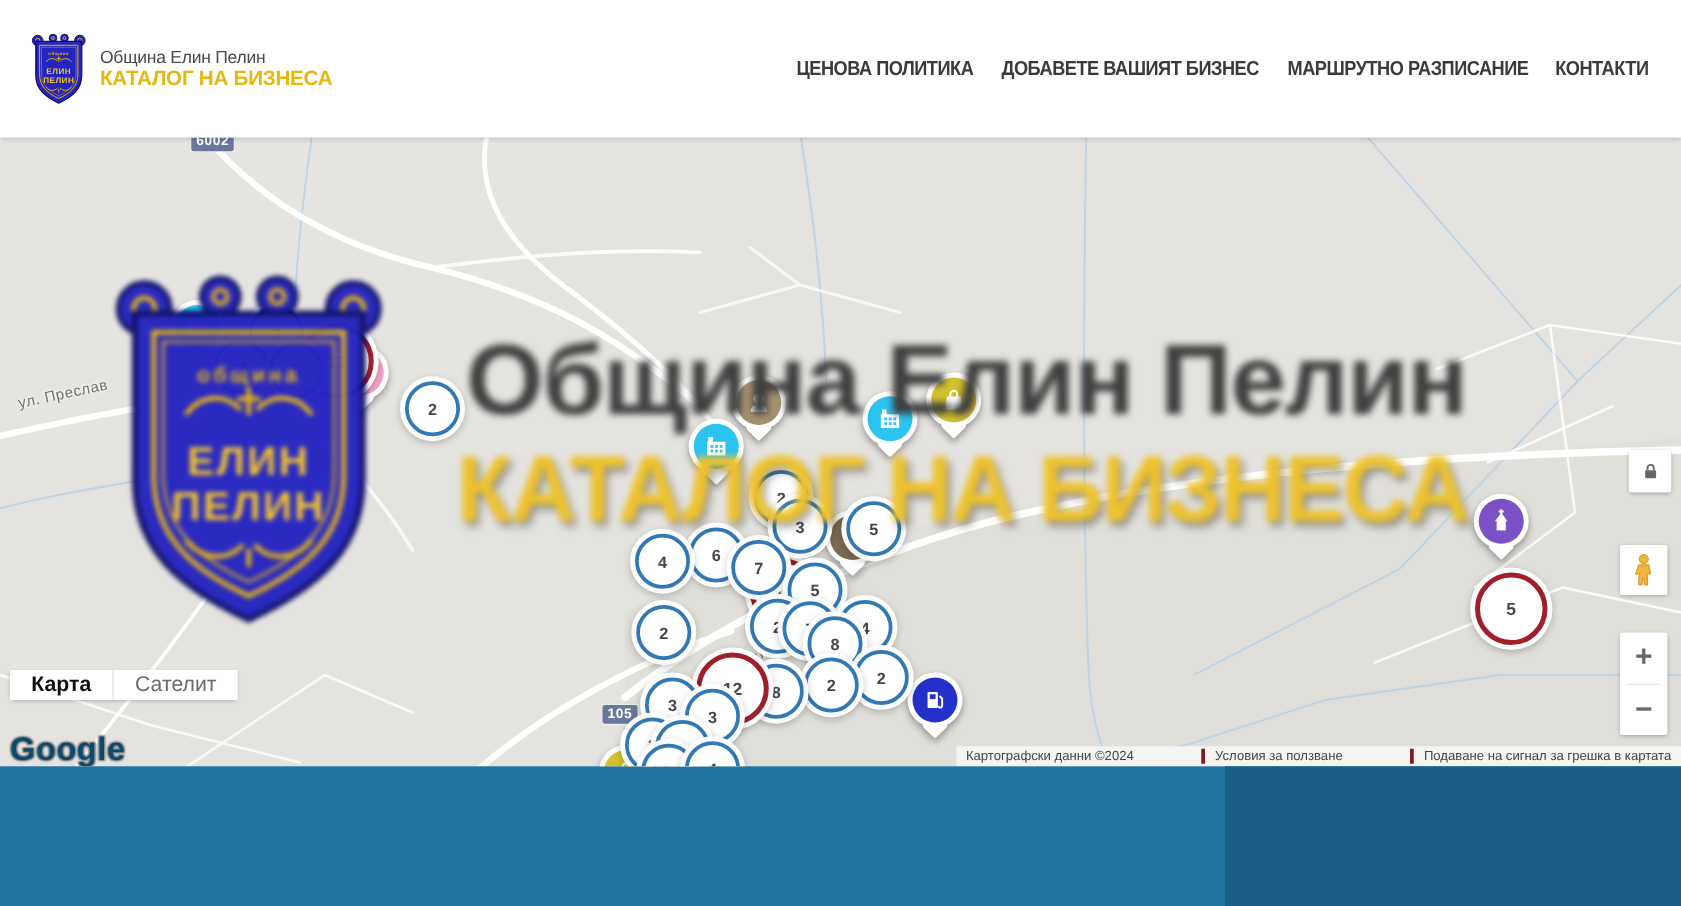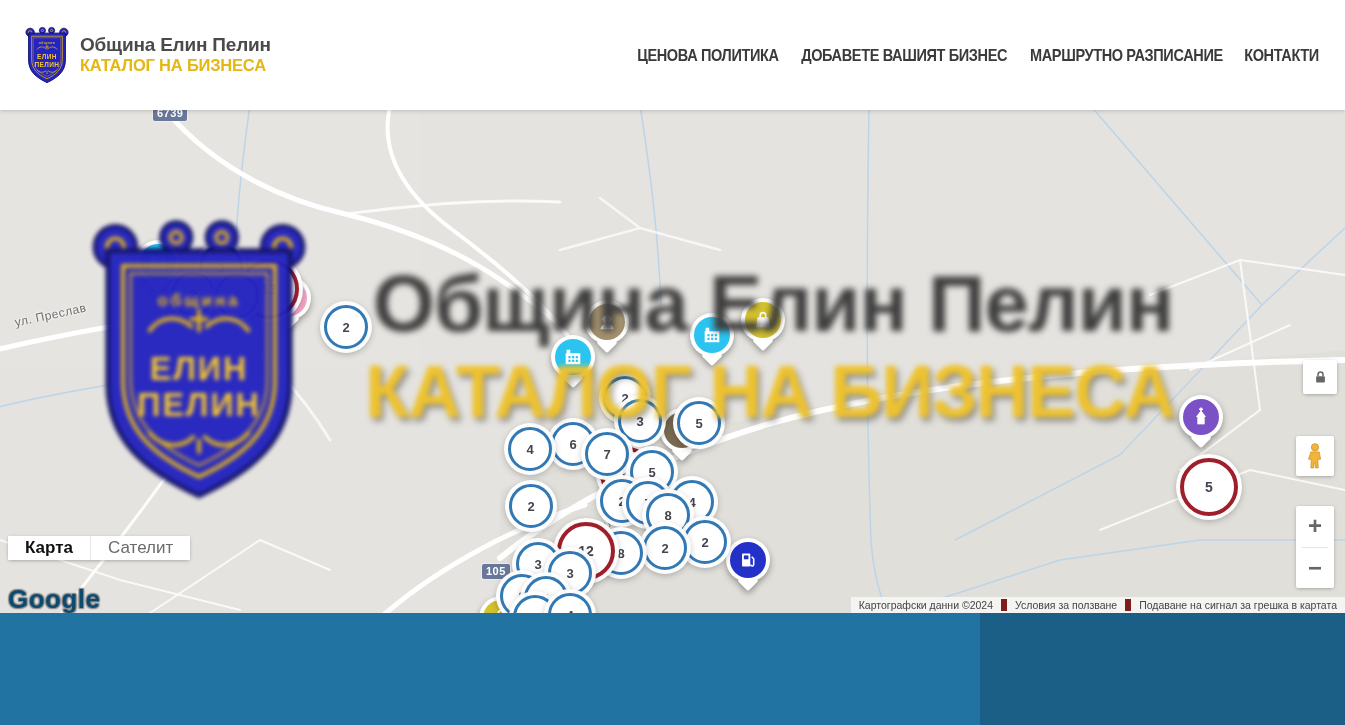--- a/index.html
+++ b/index.html
@@ -8,21 +8,21 @@
     font-family:"Liberation Sans",sans-serif;background:#fff;
   }
   
   .header{
     position:absolute;left:0;top:0;width:1345px;height:110px;background:#fff;
     box-shadow:0 1px 4px rgba(0,0,0,.18);z-index:50;display:flex;align-items:center;
   }
   .logo{display:flex;align-items:center;margin-left:24px;cursor:pointer;}
   .logo-crest{width:46px;height:64px;margin-right:10px;}
   .logo-text{display:flex;flex-direction:column;line-height:1.05;}
-  .logo-title{font-size:19px;font-weight:bold;color:#4a4a49;letter-spacing:-.2px;}
+  .logo-title{font-size:14px;font-weight:normal;color:#4a4a49;letter-spacing:-.2px;}
   .logo-sub{font-size:16.5px;font-weight:bold;color:#e5b711;letter-spacing:-.2px;margin-top:2px;}
   .nav{margin-left:auto;margin-right:25px;display:flex;gap:17px;align-items:center;}
   .nav a{
     text-decoration:none;color:#3a3a3a;font-size:15px;font-weight:bold;
     letter-spacing:-.4px;white-space:nowrap;transform:scale(.97,1.08);cursor:pointer;
   }
   
   .map{
     position:absolute;left:0;top:110px;width:1345px;height:503px;background:#e5e3df;overflow:hidden;
   }
@@ -86,21 +86,21 @@
   .glogo{
     position:absolute;left:8px;top:474px;font-size:26px;font-weight:bold;color:#0c4a6e;letter-spacing:.5px;
     text-shadow:0 0 2px #8f8f8f,1px 1px 1px #8f8f8f,-1px -1px 1px #8f8f8f,1px -1px 1px #8f8f8f,-1px 1px 1px #8f8f8f;
     cursor:pointer;
   }
   .attrib{
     position:absolute;right:0;bottom:0;height:16px;display:flex;align-items:center;
     background:rgba(245,245,245,.92);font-size:10.5px;color:#444;z-index:11;
   }
   .attrib span{padding:0 8px;white-space:nowrap;}
-  .attrib .sep{border-left:6px solid #7f1d1d;cursor:pointer;}
+  .attrib .sep{border-left:3px solid #7f1d1d;cursor:pointer;margin-left:46px;}
   .ctrl-box{
     position:absolute;background:#fff;box-shadow:0 1px 4px -1px rgba(0,0,0,.4);border-radius:2px;
     display:flex;align-items:center;justify-content:center;cursor:pointer;
   }
   .lockbox{left:1303px;top:250px;width:34px;height:34px;}
   .pegbox{left:1296px;top:326px;width:38px;height:40px;}
   .zoomctl{left:1296px;top:396px;width:38px;height:82px;flex-direction:column;padding:0;}
   .zoomctl .zbtn{
     width:38px;height:41px;display:flex;align-items:center;justify-content:center;
     font-size:24px;font-weight:bold;color:#666;cursor:pointer;
@@ -185,21 +185,21 @@
         <path d="M1190 260 L1290 215"></path>
         <path d="M1240 150 L1260 300 L1180 360"></path>
         <path d="M1100 420 L1250 360 L1345 380"></path>
         <path d="M0 430 L120 470 L240 500"></path>
         <path d="M150 503 L260 430 L330 460"></path>
       </g>
     </g>
   </svg>
 
   <div class="layer z-labels" id="labels-layer">
-      <div class="shield" style="left: 153px; top: -4px;">6739</div>
+      <div class="shield" style="left: 153px; top: -4px;">6002</div>
       <div class="shield" style="left: 482px; top: 454px;">105</div>
       <div class="street" style="left: 14px; top: 198px; transform: rotate(-12deg);">ул. Преслав</div>
       <div class="street" style="left: 586px; top: 388px; transform: rotate(-42deg);">бул. „Новосел</div>
     </div>
 
   <div class="layer z-markers" id="markers-layer">
       <div class="pin" style="left: 267px; top: 166px;">
         <div class="tail"></div>
         <div class="ball">
           <div class="ball-inner" style="background:#f2a5c6">

